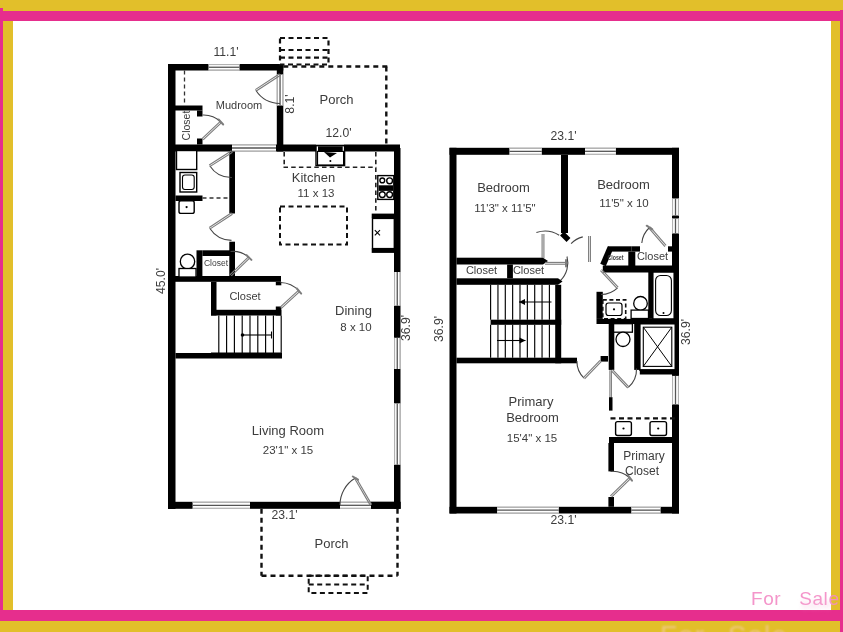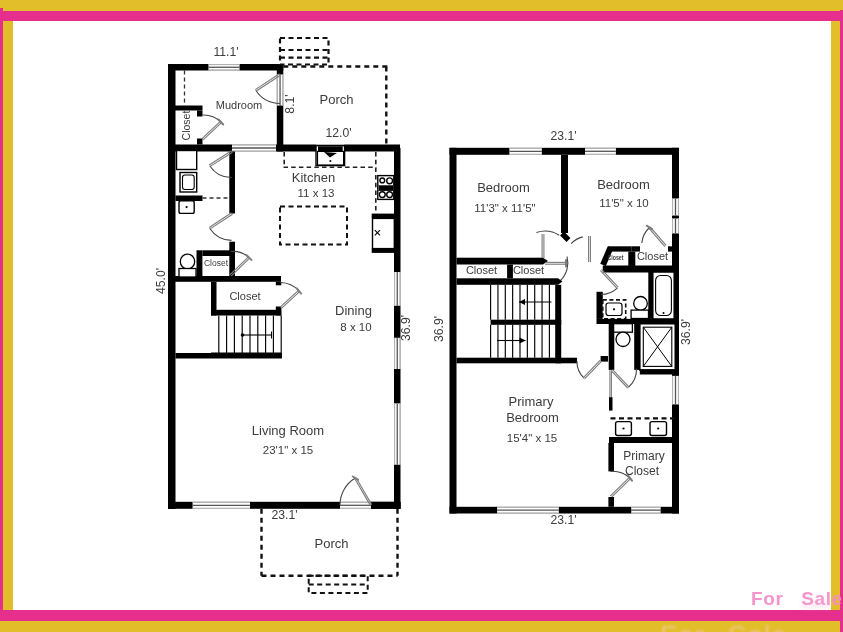--- a/index.html
+++ b/index.html
@@ -1,19 +1,19 @@
 <!DOCTYPE html>
 <html><head>
 <meta charset="utf-8">
 <style>
 html,body{margin:0;padding:0;width:843px;height:632px;overflow:hidden;background:#fff;
 font-family:"Liberation Sans", sans-serif;}
 #page{position:relative;width:843px;height:632px;overflow:hidden;background:#fff;}
 .band{position:absolute;}
-#wm{position:absolute;left:751px;top:588px;font-size:19px;font-weight:bold;
+#wm{position:absolute;left:751px;top:588px;font-size:19px;font-weight:normal;
 color:rgba(243,140,198,0.92);letter-spacing:0.6px;word-spacing:12px;white-space:nowrap;}
 #wm2{position:absolute;left:660px;top:620px;font-size:28px;font-weight:normal;
 color:rgba(252,210,230,0.42);letter-spacing:1px;word-spacing:14px;white-space:nowrap;filter:blur(1.2px);}
 #wm3{position:absolute;left:801px;top:595px;font-size:16px;font-weight:normal;
 color:rgba(246,180,215,0.5);letter-spacing:0.5px;white-space:nowrap;filter:blur(2px);}
 </style>
 </head>
 <body>
 <div id="page">
 

